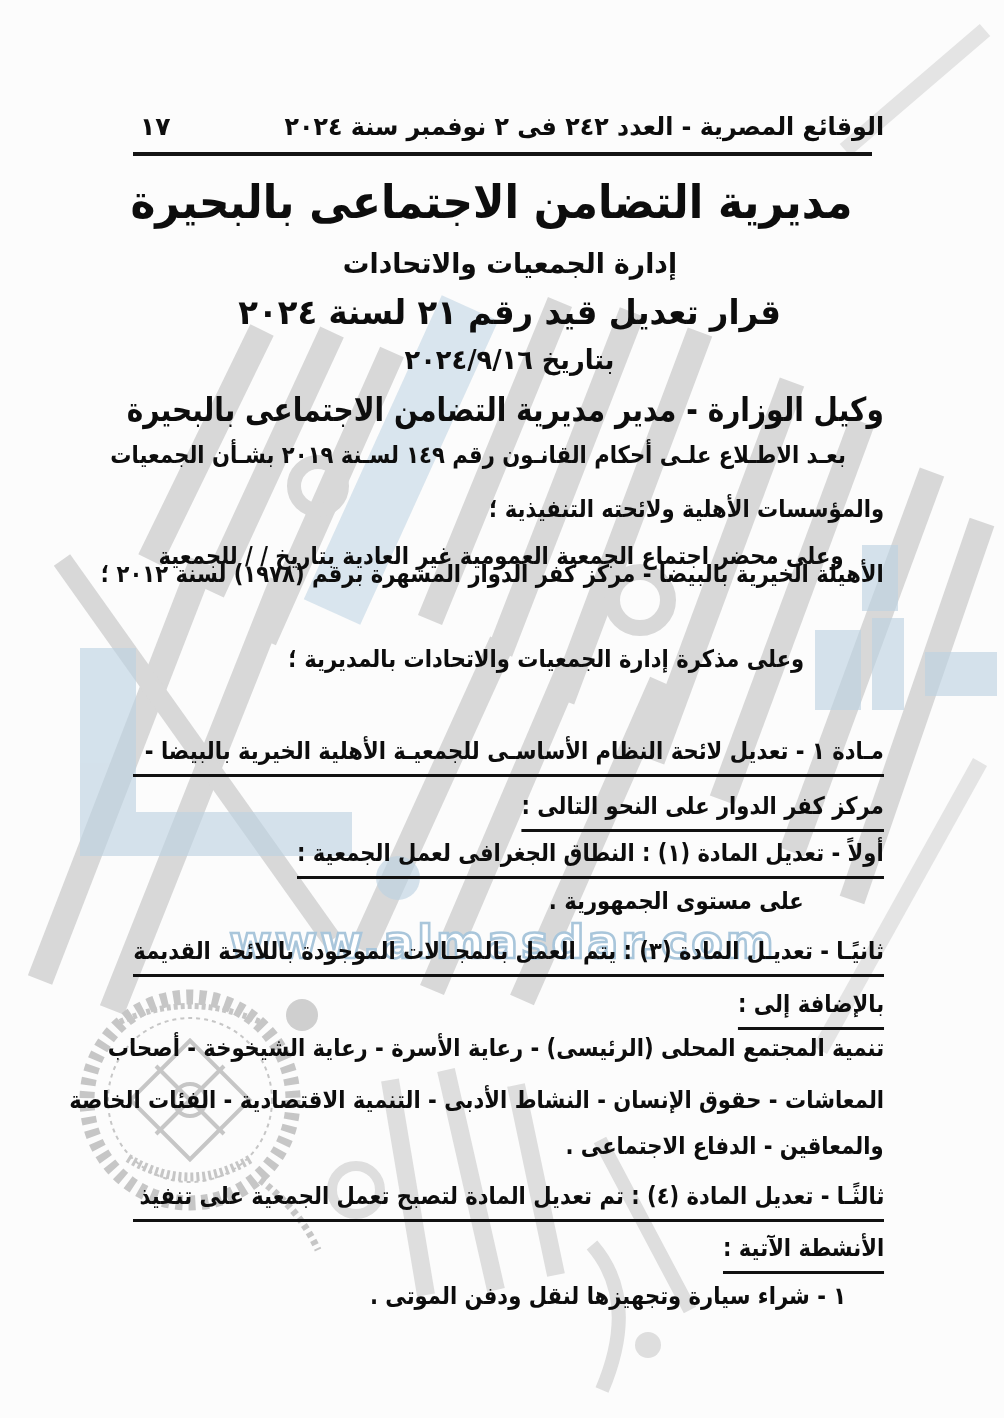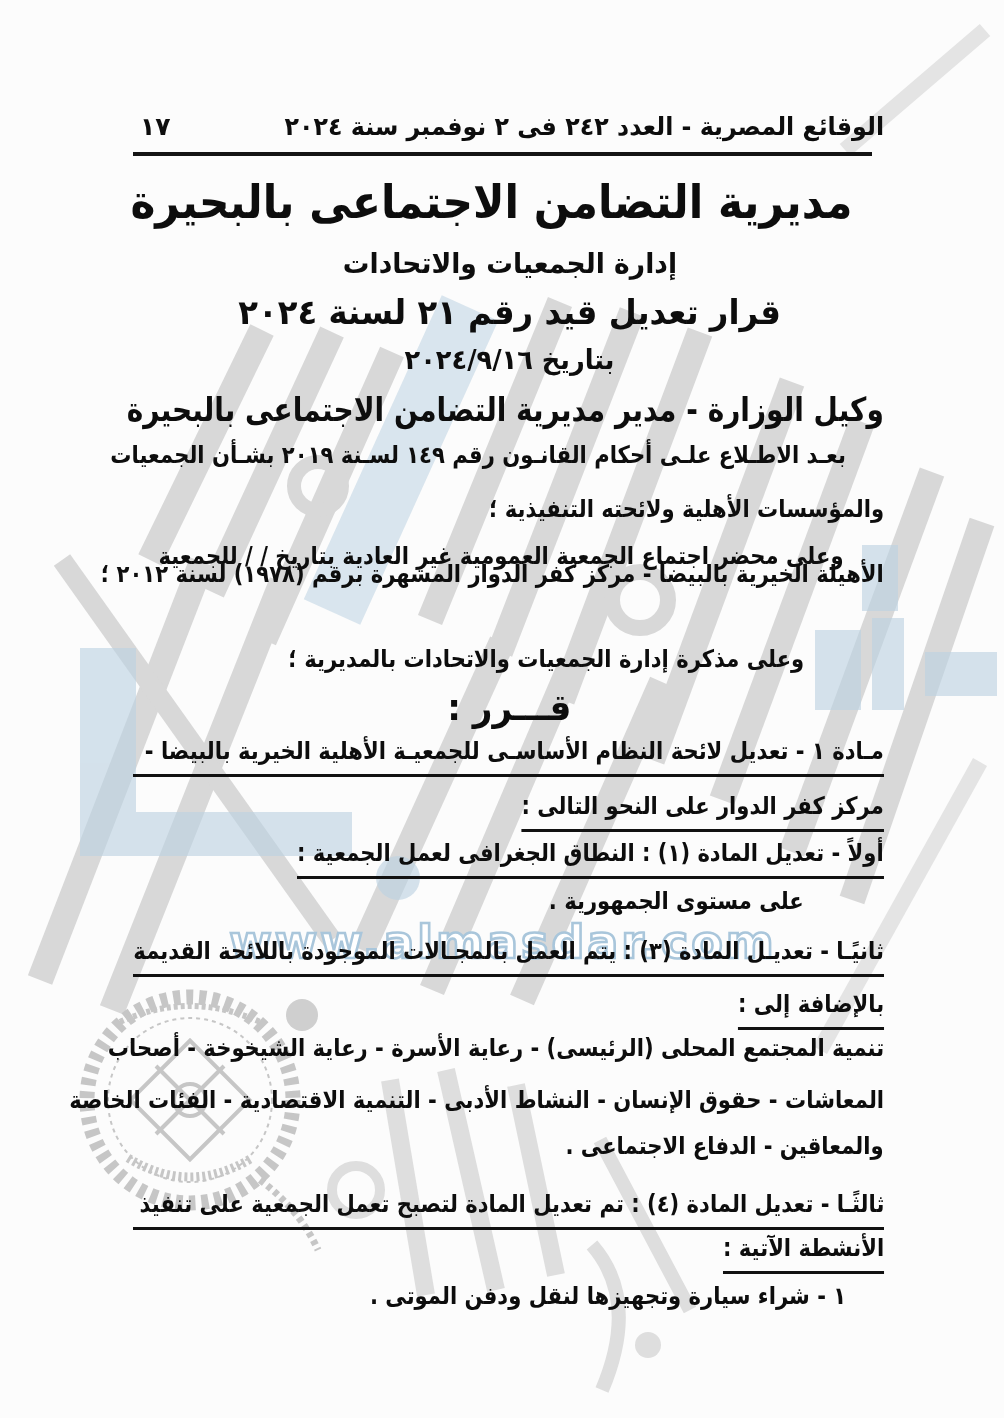--- a/index.html
+++ b/index.html
@@ -134,23 +134,20 @@
     <div class="line bl rgt" style="top:538px;right:160px;">
       <span class="tx">وعلى محضر اجتماع الجمعية العمومية غير العادية بتاريخ  /   /   للجمعية</span>
     </div>
     <div class="line bl rgt" style="top:556px;">
       <span class="tx">الأهيلة الخيرية بالبيضا - مركز كفر الدوار المشهرة برقم (١٩٧٨) لسنة ٢٠١٢ ؛</span>
     </div>
     <div class="line bl rgt" style="top:641px;right:200px;">
       <span class="tx">وعلى مذكرة إدارة الجمعيات والاتحادات بالمديرية ؛</span>
     </div>
 
-    <div class="line qarar ctr" style="top:686px;">
-      <span class="tx txc s95">قـــرر :</span>
-    </div>
 
     <div class="line bl full-ul" style="top:733px;">
       <span class="tx">مـادة ١ - تعديل لائحة النظام الأساسـى للجمعيـة الأهلية الخيرية بالبيضا -</span>
     </div>
     <div class="line bl rgt" style="top:788px;">
       <span class="tx in-ul">مركز كفر الدوار على النحو التالى :</span>
     </div>
 
     <div class="line bl rgt" style="top:835px;">
       <span class="tx in-ul">أولاً - تعديل المادة (١) : النطاق الجغرافى لعمل الجمعية :</span>
@@ -168,21 +165,21 @@
     <div class="line bl rgt" style="top:1030px;">
       <span class="tx">تنمية المجتمع المحلى (الرئيسى) - رعاية الأسرة - رعاية الشيخوخة - أصحاب</span>
     </div>
     <div class="line bl rgt" style="top:1082px;">
       <span class="tx">المعاشات - حقوق الإنسان - النشاط الأدبى - التنمية الاقتصادية - الفئات الخاصة</span>
     </div>
     <div class="line bl rgt" style="top:1128px;">
       <span class="tx">والمعاقين - الدفاع الاجتماعى .</span>
     </div>
 
-    <div class="line bl full-ul" style="top:1178px;margin-top:8px;">
+    <div class="line bl full-ul" style="top:1178px;">
       <span class="tx">ثالثًـا - تعديل المادة (٤) : تم تعديل المادة لتصبح تعمل الجمعية على تنفيذ</span>
     </div>
     <div class="line bl rgt" style="top:1230px;">
       <span class="tx in-ul">الأنشطة الآتية :</span>
     </div>
     <div class="line bl rgt" style="top:1278px;right:158px;">
       <span class="tx">١ - شراء سيارة وتجهيزها لنقل ودفن الموتى .</span>
     </div>
 
   </div>

